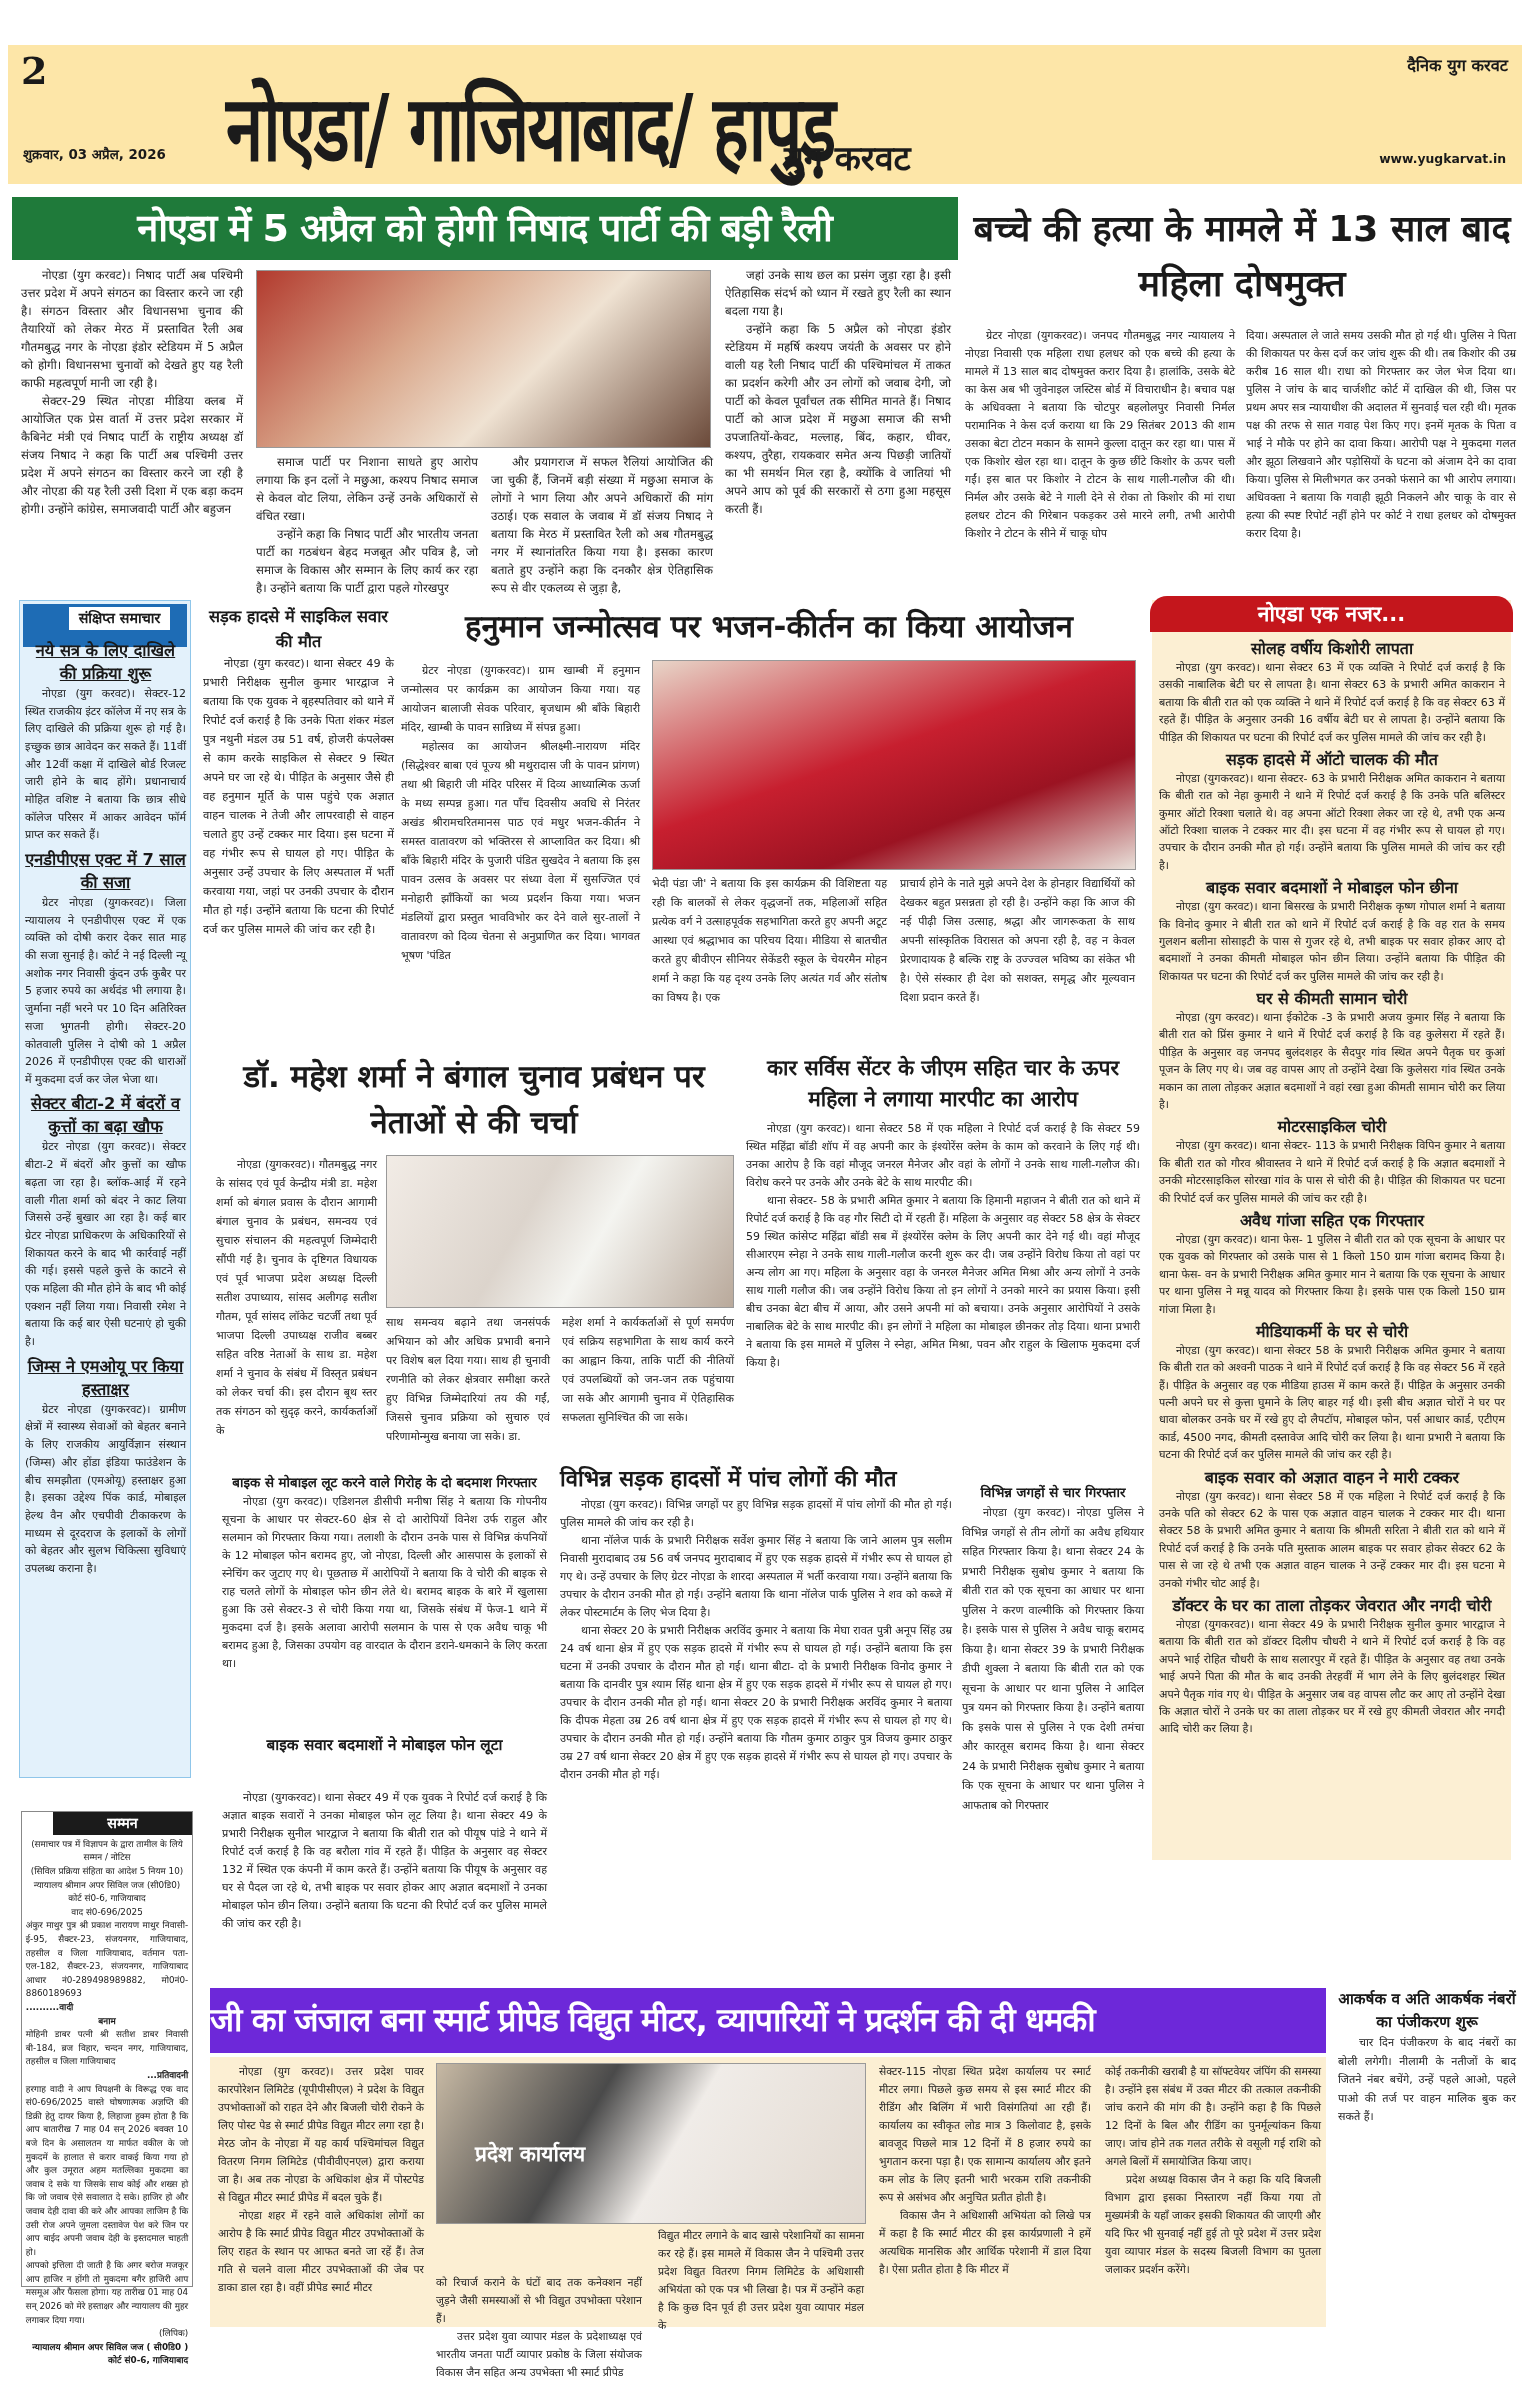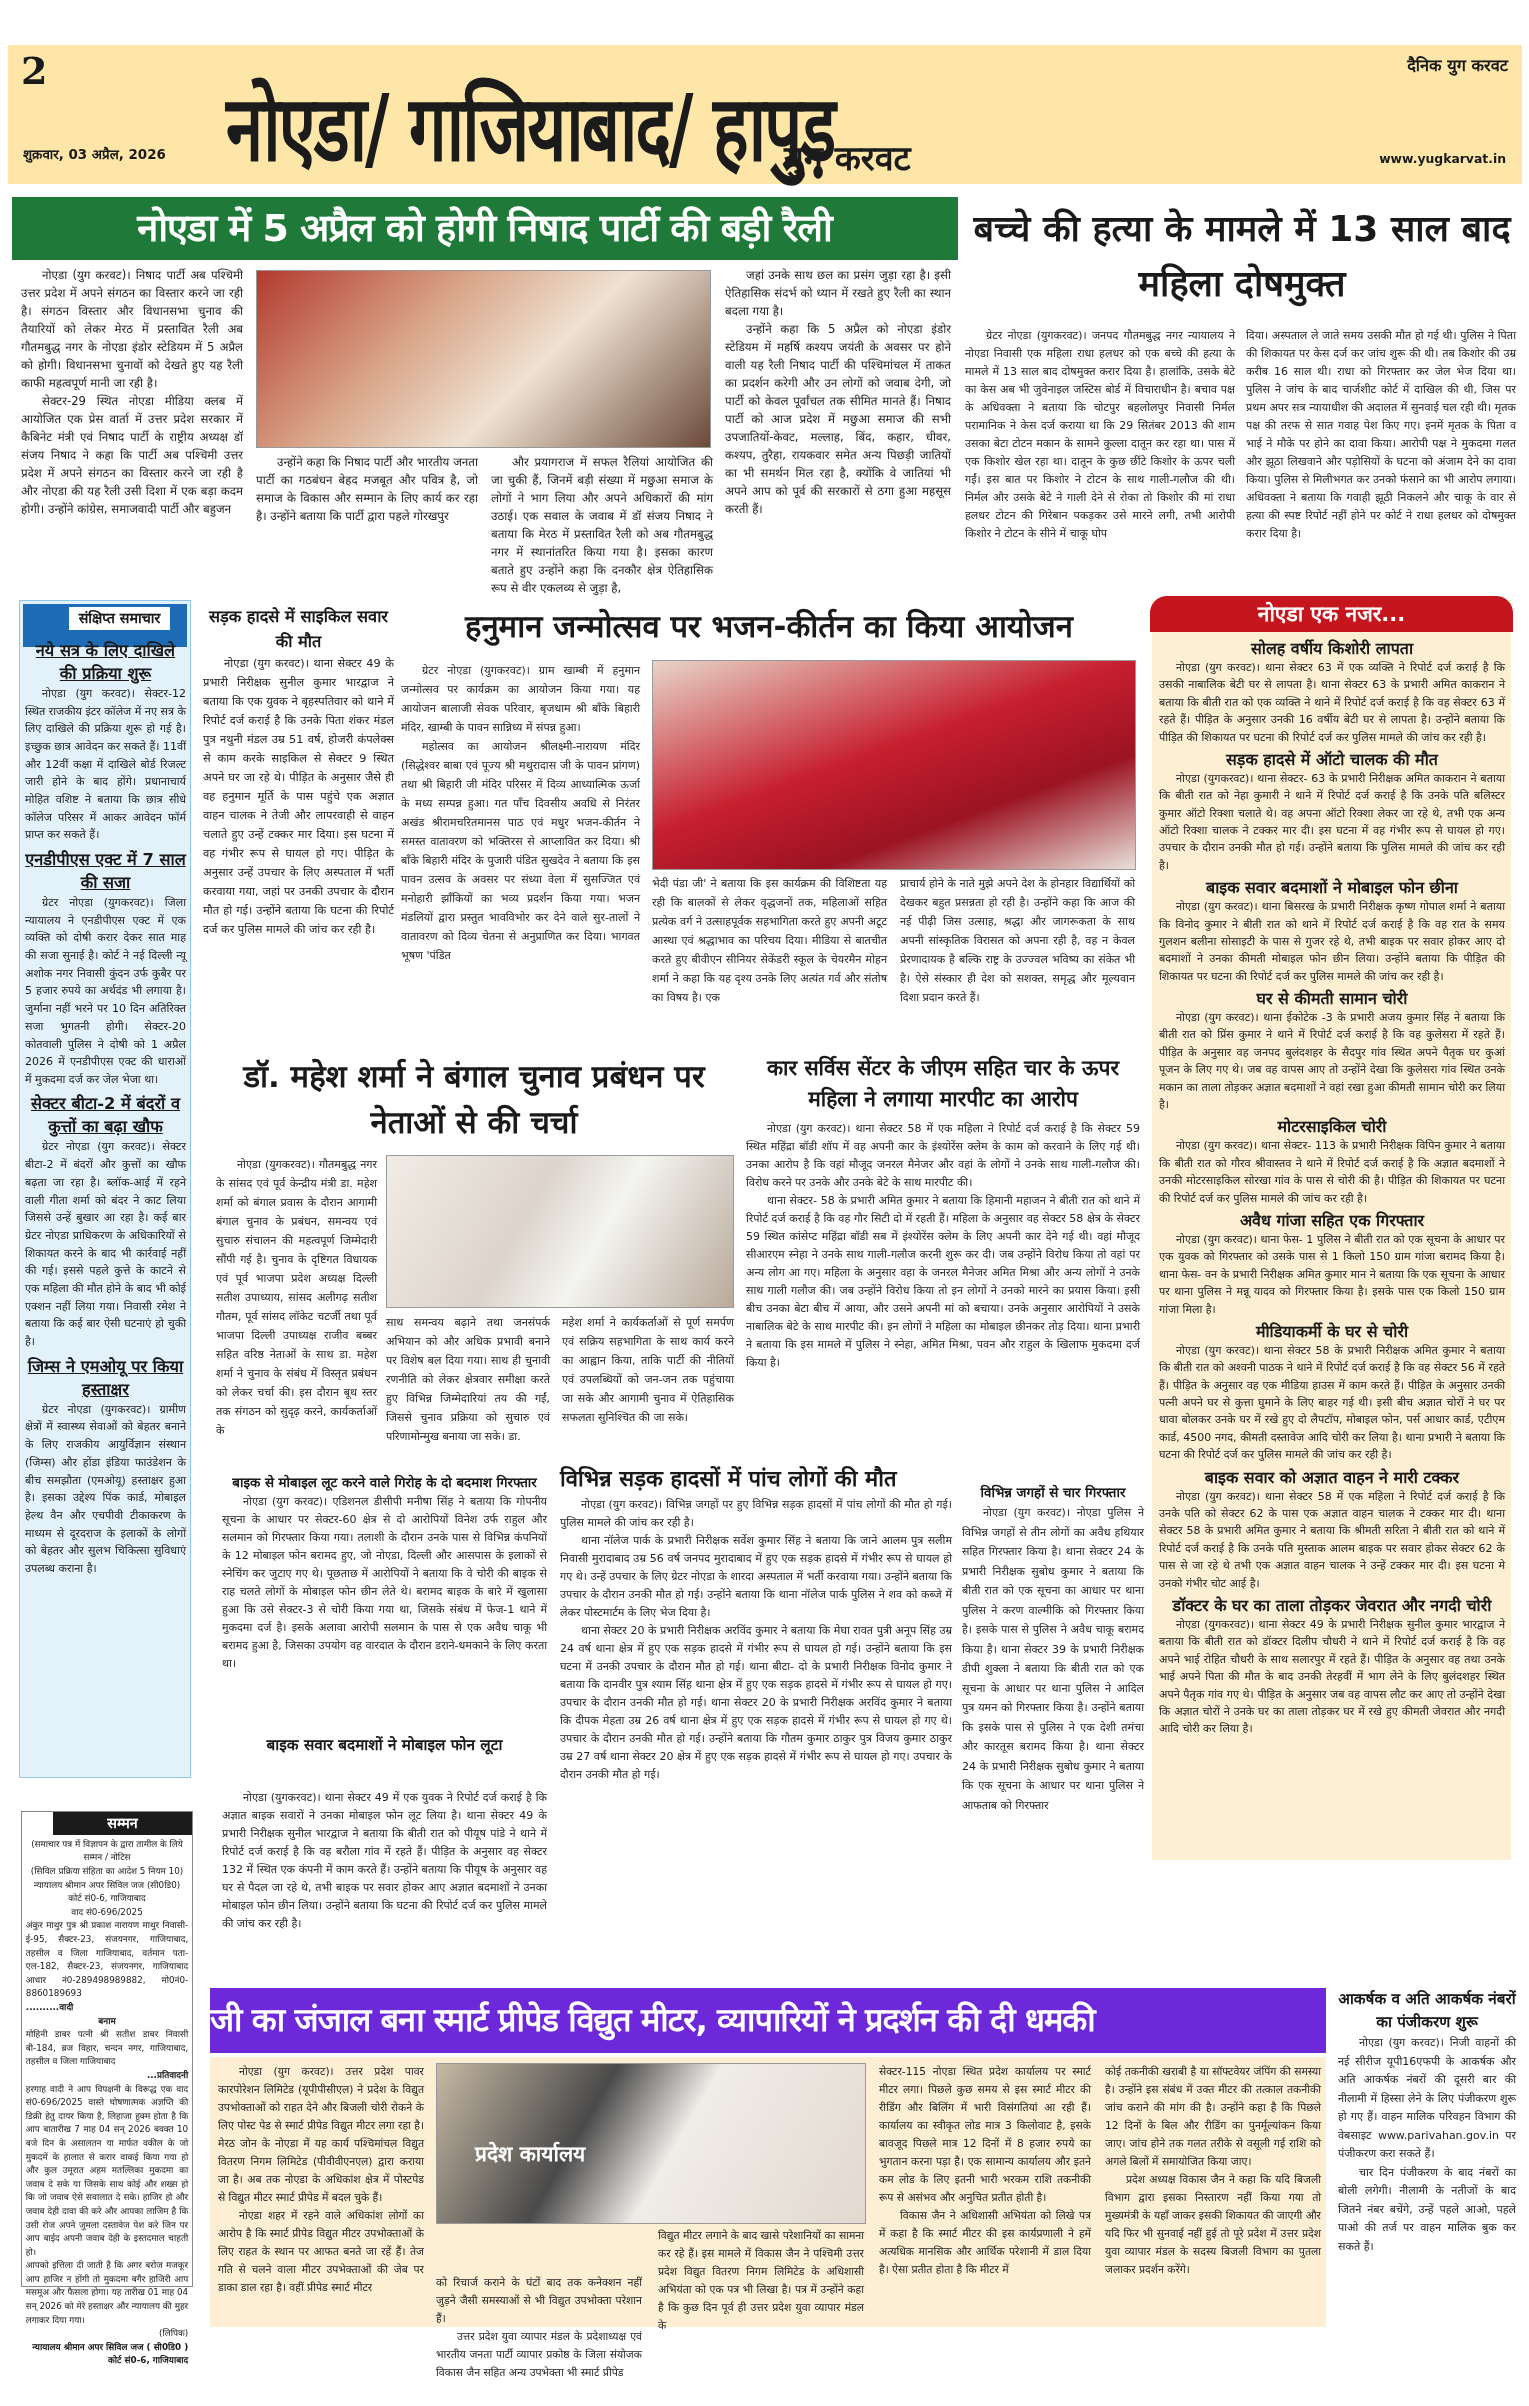--- a/index.html
+++ b/index.html
@@ -51,20 +51,21 @@
 <div class="abs brand-tr">दैनिक युग करवट</div>
 <div class="abs url">www.yugkarvat.in</div>
 
 <div class="abs green-head">नोएडा में 5 अप्रैल को होगी निषाद पार्टी की बड़ी रैली</div>
 <div class="abs txt" style="left:21px;top:266px;width:222px;">
   <p>नोएडा (युग करवट)। निषाद पार्टी अब पश्चिमी उत्तर प्रदेश में अपने संगठन का विस्तार करने जा रही है। संगठन विस्तार और विधानसभा चुनाव की तैयारियों को लेकर मेरठ में प्रस्तावित रैली अब गौतमबुद्ध नगर के नोएडा इंडोर स्टेडियम में 5 अप्रैल को होगी। विधानसभा चुनावों को देखते हुए यह रैली काफी महत्वपूर्ण मानी जा रही है।</p>
   <p>सेक्टर-29 स्थित नोएडा मीडिया क्लब में आयोजित एक प्रेस वार्ता में उत्तर प्रदेश सरकार में कैबिनेट मंत्री एवं निषाद पार्टी के राष्ट्रीय अध्यक्ष डॉ संजय निषाद ने कहा कि पार्टी अब पश्चिमी उत्तर प्रदेश में अपने संगठन का विस्तार करने जा रही है और नोएडा की यह रैली उसी दिशा में एक बड़ा कदम होगी। उन्होंने कांग्रेस, समाजवादी पार्टी और बहुजन</p>
 </div>
 <div class="abs photo" style="left:256px;top:270px;width:455px;height:178px;"></div>
 <div class="abs txt" style="left:256px;top:453px;width:222px;">
+  <p>समाज पार्टी पर निशाना साधते हुए आरोप लगाया कि इन दलों ने मछुआ, कश्यप निषाद समाज से केवल वोट लिया, लेकिन उन्हें उनके अधिकारों से वंचित रखा।</p>
   <p>उन्होंने कहा कि निषाद पार्टी और भारतीय जनता पार्टी का गठबंधन बेहद मजबूत और पवित्र है, जो समाज के विकास और सम्मान के लिए कार्य कर रहा है। उन्होंने बताया कि पार्टी द्वारा पहले गोरखपुर</p>
 </div>
 <div class="abs txt" style="left:491px;top:453px;width:222px;">
   <p>और प्रयागराज में सफल रैलियां आयोजित की जा चुकी हैं, जिनमें बड़ी संख्या में मछुआ समाज के लोगों ने भाग लिया और अपने अधिकारों की मांग उठाई। एक सवाल के जवाब में डॉ संजय निषाद ने बताया कि मेरठ में प्रस्तावित रैली को अब गौतमबुद्ध नगर में स्थानांतरित किया गया है। इसका कारण बताते हुए उन्होंने कहा कि दनकौर क्षेत्र ऐतिहासिक रूप से वीर एकलव्य से जुड़ा है,</p>
 </div>
 <div class="abs txt" style="left:725px;top:266px;width:226px;">
   <p>जहां उनके साथ छल का प्रसंग जुड़ा रहा है। इसी ऐतिहासिक संदर्भ को ध्यान में रखते हुए रैली का स्थान बदला गया है।</p>
   <p>उन्होंने कहा कि 5 अप्रैल को नोएडा इंडोर स्टेडियम में महर्षि कश्यप जयंती के अवसर पर होने वाली यह रैली निषाद पार्टी की पश्चिमांचल में ताकत का प्रदर्शन करेगी और उन लोगों को जवाब देगी, जो पार्टी को केवल पूर्वांचल तक सीमित मानते हैं। निषाद पार्टी को आज प्रदेश में मछुआ समाज की सभी उपजातियों-केवट, मल्लाह, बिंद, कहार, धीवर, कश्यप, तुरैहा, रायकवार समेत अन्य पिछड़ी जातियों का भी समर्थन मिल रहा है, क्योंकि वे जातियां भी अपने आप को पूर्व की सरकारों से ठगा हुआ महसूस करती हैं।</p>
 </div>
 
@@ -273,17 +274,16 @@
   <p>विकास जैन ने अधिशासी अभियंता को लिखे पत्र में कहा है कि स्मार्ट मीटर की इस कार्यप्रणाली ने हमें अत्यधिक मानसिक और आर्थिक परेशानी में डाल दिया है। ऐसा प्रतीत होता है कि मीटर में</p>
 </div>
 <div class="abs txt" style="left:1105px;top:2063px;width:216px;font-size:10.7px;line-height:18px;">
   <p style="text-indent:0">कोई तकनीकी खराबी है या सॉफ्टवेयर जंपिंग की समस्या है। उन्होंने इस संबंध में उक्त मीटर की तत्काल तकनीकी जांच कराने की मांग की है। उन्होंने कहा है कि पिछले 12 दिनों के बिल और रीडिंग का पुनर्मूल्यांकन किया जाए। जांच होने तक गलत तरीके से वसूली गई राशि को अगले बिलों में समायोजित किया जाए।</p>
   <p>प्रदेश अध्यक्ष विकास जैन ने कहा कि यदि बिजली विभाग द्वारा इसका निस्तारण नहीं किया गया तो मुख्यमंत्री के यहाँ जाकर इसकी शिकायत की जाएगी और यदि फिर भी सुनवाई नहीं हुई तो पूरे प्रदेश में उत्तर प्रदेश युवा व्यापार मंडल के सदस्य बिजली विभाग का पुतला जलाकर प्रदर्शन करेंगे।</p>
 </div>
 
 <div class="abs" style="left:1338px;top:1988px;width:178px;">
   <div class="h-sm" style="text-align:center;font-size:15.3px;line-height:23px;">आकर्षक व अति आकर्षक नंबरों का पंजीकरण शुरू</div>
   <div class="txt" style="font-size:11px;line-height:18.5px;">
-    <p>नोएडा (युग करवट)। निजी वाहनों की नई सीरीज यूपी16एफपी के आकर्षक और अति आकर्षक नंबरों की दूसरी बार की नीलामी में हिस्सा लेने के लिए पंजीकरण शुरू हो गए हैं। वाहन मालिक परिवहन विभाग की वेबसाइट www.parivahan.gov.in पर पंजीकरण करा सकते हैं।</p>
     <p>चार दिन पंजीकरण के बाद नंबरों का बोली लगेगी। नीलामी के नतीजों के बाद जितने नंबर बचेंगे, उन्हें पहले आओ, पहले पाओ की तर्ज पर वाहन मालिक बुक कर सकते हैं।</p>
   </div>
 </div>
 
 
 </body></html>

